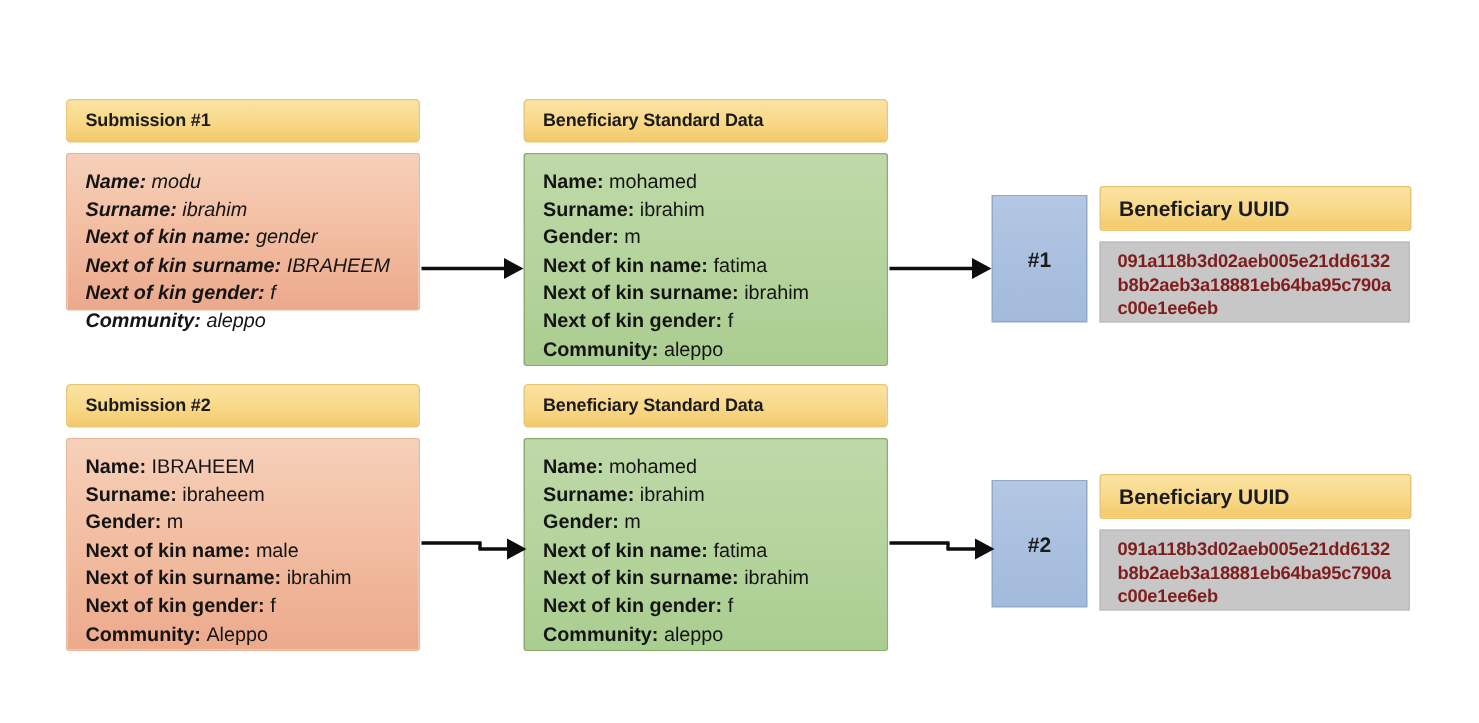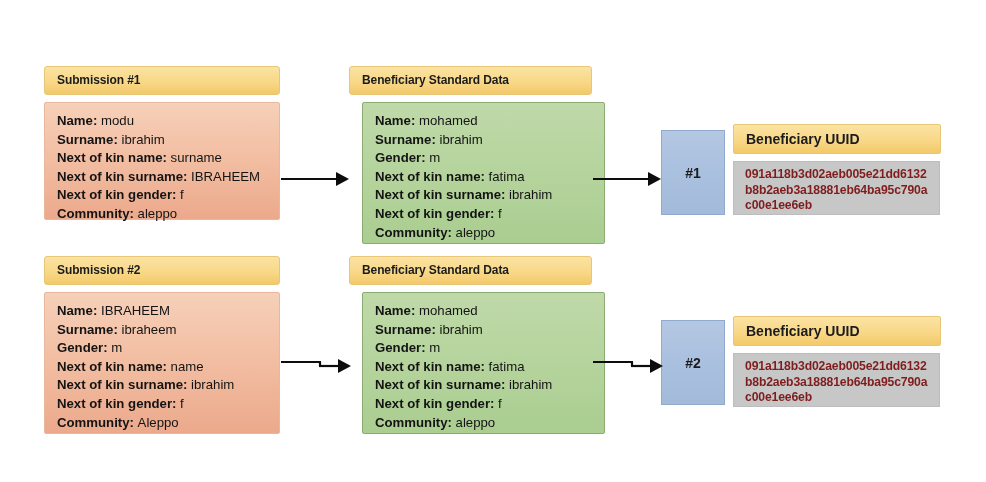--- a/index.html
+++ b/index.html
@@ -48,21 +48,20 @@
   }
 
   .card-body.salmon {
     background: linear-gradient(to bottom, #f5cdb6 0%, #f3bfa4 45%, # efae8f 70%, #eda customizable 100%);
     background: linear-gradient(to bottom, #f6d0b9 0%, #f2bda1 50%, #eca98c 100%);
     border: 1px solid #e8b79c;
   }
   .card-body.green {
     background: linear-gradient(to bottom, #bfd9a8 0%, #b5d49d 50%, #aacd90 100%);
     border: 1px solid #8aab72;
-    margin-left: 13px;
   }
 
   .field {
     font-size: 13.2px;
     line-height: 18.6px;
     color: #141414;
     white-space: nowrap;
   }
   .field .k { font-weight: bold; }
   .field .v { font-weight: normal; }
@@ -112,24 +111,24 @@
   .connector line { stroke: #0d0d0d; stroke-width: 2.2; }
   .connector polygon { fill: #0d0d0d; }
 </style>
 </head>
 <body>
 
 <div id="canvas">
 
   <div class="card" style="left:44px; top:66px; width:236px;">
     <div class="card-header">Submission #1</div>
-    <div class="card-body salmon" style="top:36px; height:118px;">
+    <div class="card-body salmon" style="top:36px; height:105px;font-style:italic;">
         <div class="field"><span class="k">Name: </span><span class="v">modu</span></div>
         <div class="field"><span class="k">Surname: </span><span class="v">ibrahim</span></div>
-        <div class="field"><span class="k">Next of kin name: </span><span class="v">surname</span></div>
+        <div class="field"><span class="k">Next of kin name: </span><span class="v">gender</span></div>
         <div class="field"><span class="k">Next of kin surname: </span><span class="v">IBRAHEEM</span></div>
         <div class="field"><span class="k">Next of kin gender: </span><span class="v">f</span></div>
         <div class="field"><span class="k">Community: </span><span class="v">aleppo</span></div>
       </div>
   </div>
 
   <div class="card" style="left:349px; top:66px; width:243px;">
     <div class="card-header">Beneficiary Standard Data</div>
     <div class="card-body green" style="top:36px; height:142px;">
         <div class="field"><span class="k">Name: </span><span class="v">mohamed</span></div>
@@ -162,21 +161,21 @@
     <line x1="0" y1="11" x2="57" y2="11"></line>
     <polygon points="55,4 68,11 55,18"></polygon>
   </svg>
 
   <div class="card" style="left:44px; top:256px; width:236px;">
     <div class="card-header">Submission #2</div>
     <div class="card-body salmon" style="top:36px; height:142px;">
         <div class="field"><span class="k">Name: </span><span class="v">IBRAHEEM</span></div>
         <div class="field"><span class="k">Surname: </span><span class="v">ibraheem</span></div>
         <div class="field"><span class="k">Gender: </span><span class="v">m</span></div>
-        <div class="field"><span class="k">Next of kin name: </span><span class="v">name</span></div>
+        <div class="field"><span class="k">Next of kin name: </span><span class="v">male</span></div>
         <div class="field"><span class="k">Next of kin surname: </span><span class="v">ibrahim</span></div>
         <div class="field"><span class="k">Next of kin gender: </span><span class="v">f</span></div>
         <div class="field"><span class="k">Community: </span><span class="v">Aleppo</span></div>
       </div>
   </div>
 
   <div class="card" style="left:349px; top:256px; width:243px;">
     <div class="card-header">Beneficiary Standard Data</div>
     <div class="card-body green" style="top:36px; height:142px;">
         <div class="field"><span class="k">Name: </span><span class="v">mohamed</span></div>

